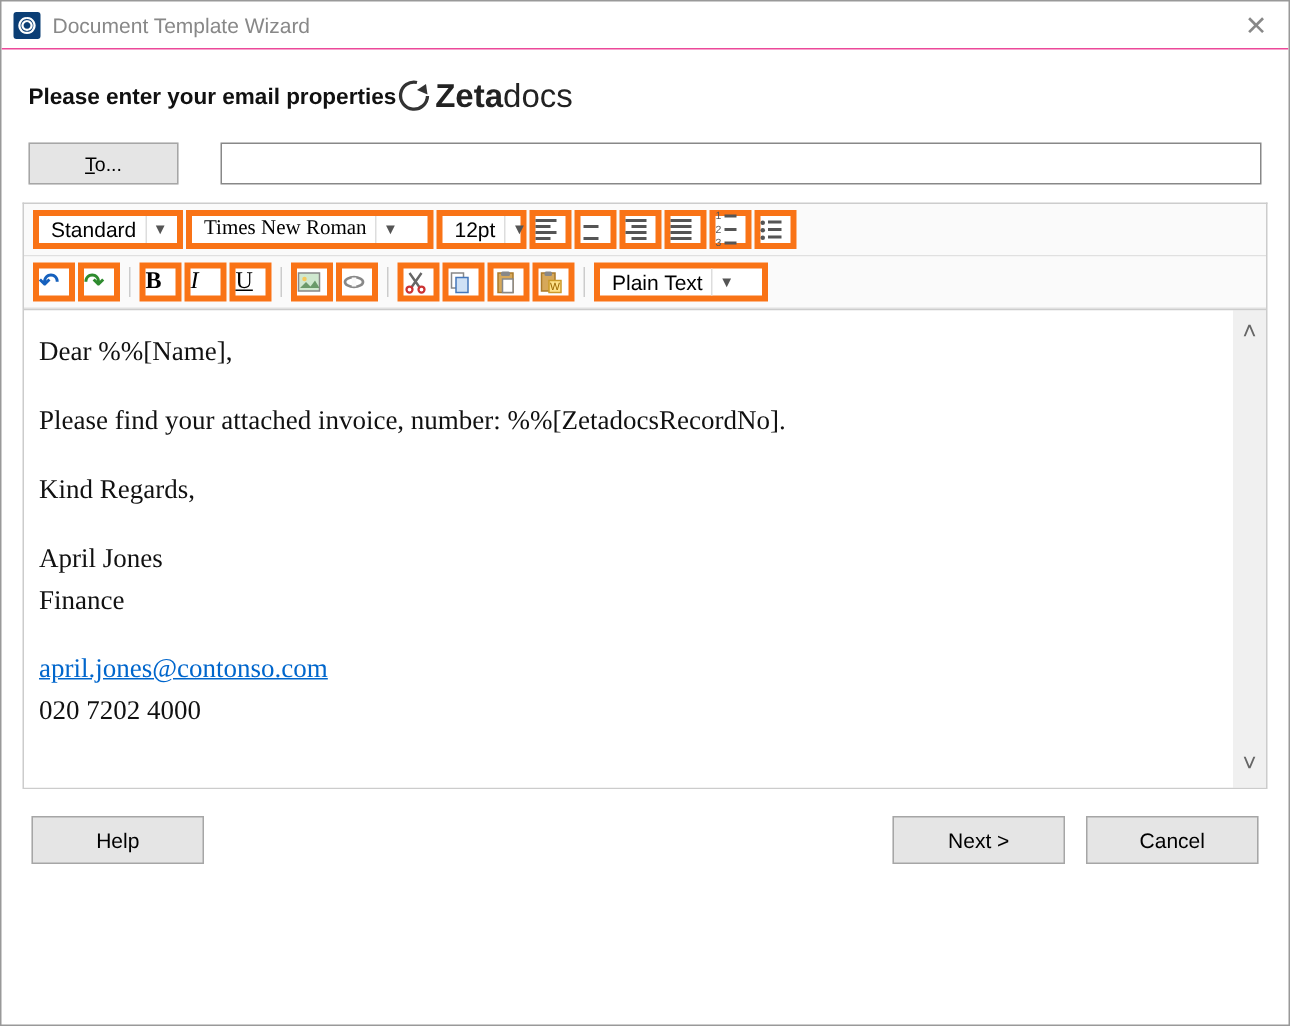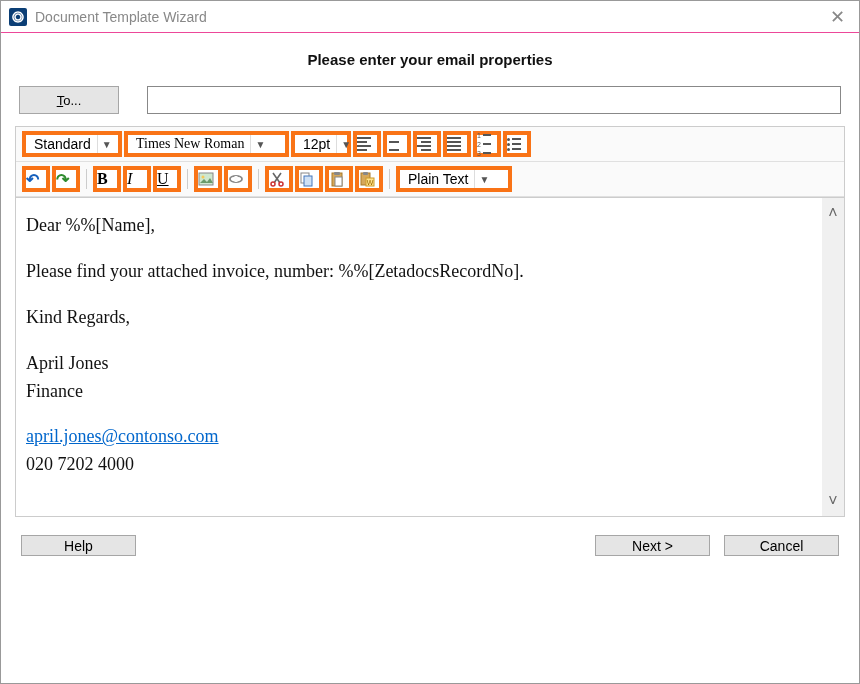--- a/index.html
+++ b/index.html
@@ -39,21 +39,20 @@
     color: #888;
     font-size: 18px;
     padding: 2px 6px;
     cursor: pointer;
   }
   .header-row {
     display: flex;
     align-items: center;
     justify-content: flex-start;
     padding: 18px 18px 8px 18px;
-    flex-direction: column;
   }
   .header-row .instruction {
     font-weight: bold;
     font-size: 15px;
     color: #111;
   }
   .brand {
     display: flex;
     align-items: center;
     font-size: 22px;
@@ -168,21 +167,21 @@
   .scrollbar .arrow { font-size: 16px; color: #666; text-align:center; cursor:pointer;}
   .footer {
     display: flex;
     align-items: center;
     padding: 18px 20px 0 20px;
     gap: 14px;
   }
   .footer .spacer { flex: 1; }
   .footer button {
     width: 115px;
-    height: 21px;
+    height: 32px;
     background: #e5e5e5;
     border: 1px solid #a6a6a6;
     font-size: 14px;
     cursor: pointer;
   }
   .footer .help-btn { width: 115px; }
 </style>
 </head>
 <body>
 
@@ -192,20 +191,27 @@
         <path d="M12 2 A10 10 0 1 1 11.9 2 M12 6 A6 6 0 1 0 12.1 6" fill="none" stroke="#fff" stroke-width="3"></path>
       </svg>
   </div>
   <div>Document Template Wizard</div>
   <div class="spacer"></div>
   <div class="close-icon">✕</div>
 </div>
 
 <div class="header-row">
   <div class="instruction">Please enter your email properties</div>
+  <div class="brand">
+    <svg width="24" height="24" viewBox="0 0 24 24">
+      <path d="M14 3 A9 9 0 1 0 21 12" fill="none" stroke="#333" stroke-width="2.2"></path>
+      <path d="M20 4 L21 11 L14 8 Z" fill="#333"></path>
+    </svg>
+    <span><span class="bold">Zeta</span><span>docs</span></span>
+  </div>
 </div>
 
 <div class="fields">
   <div class="field-row">
     <button class="to-button"><span class="u">T</span><span></span>o...</button>
     <input class="text-input" type="text" value="" style="">
   </div>
 </div>
 
 <div class="toolbar-area">

